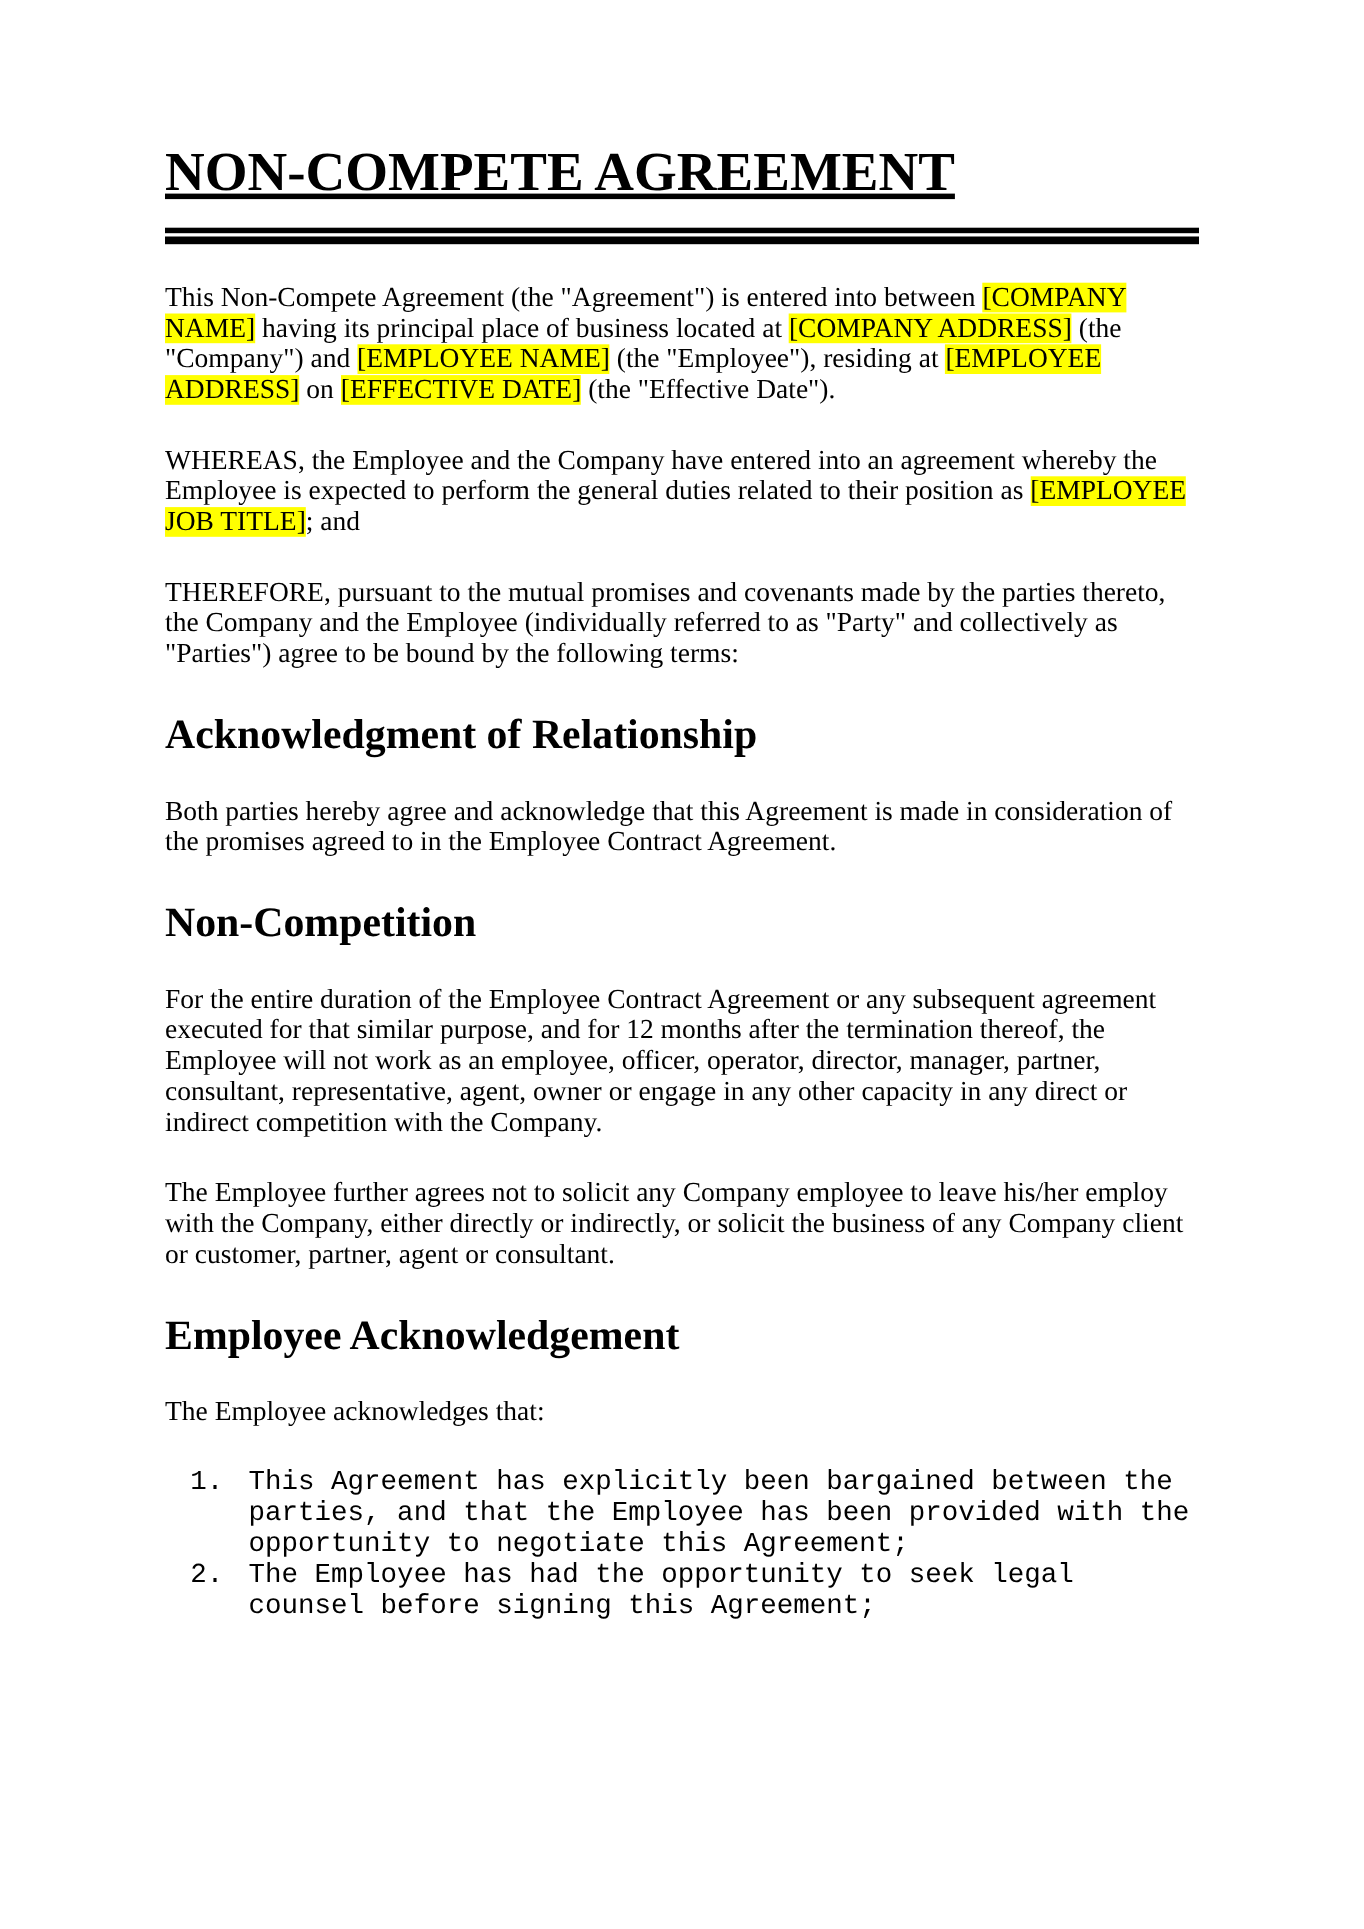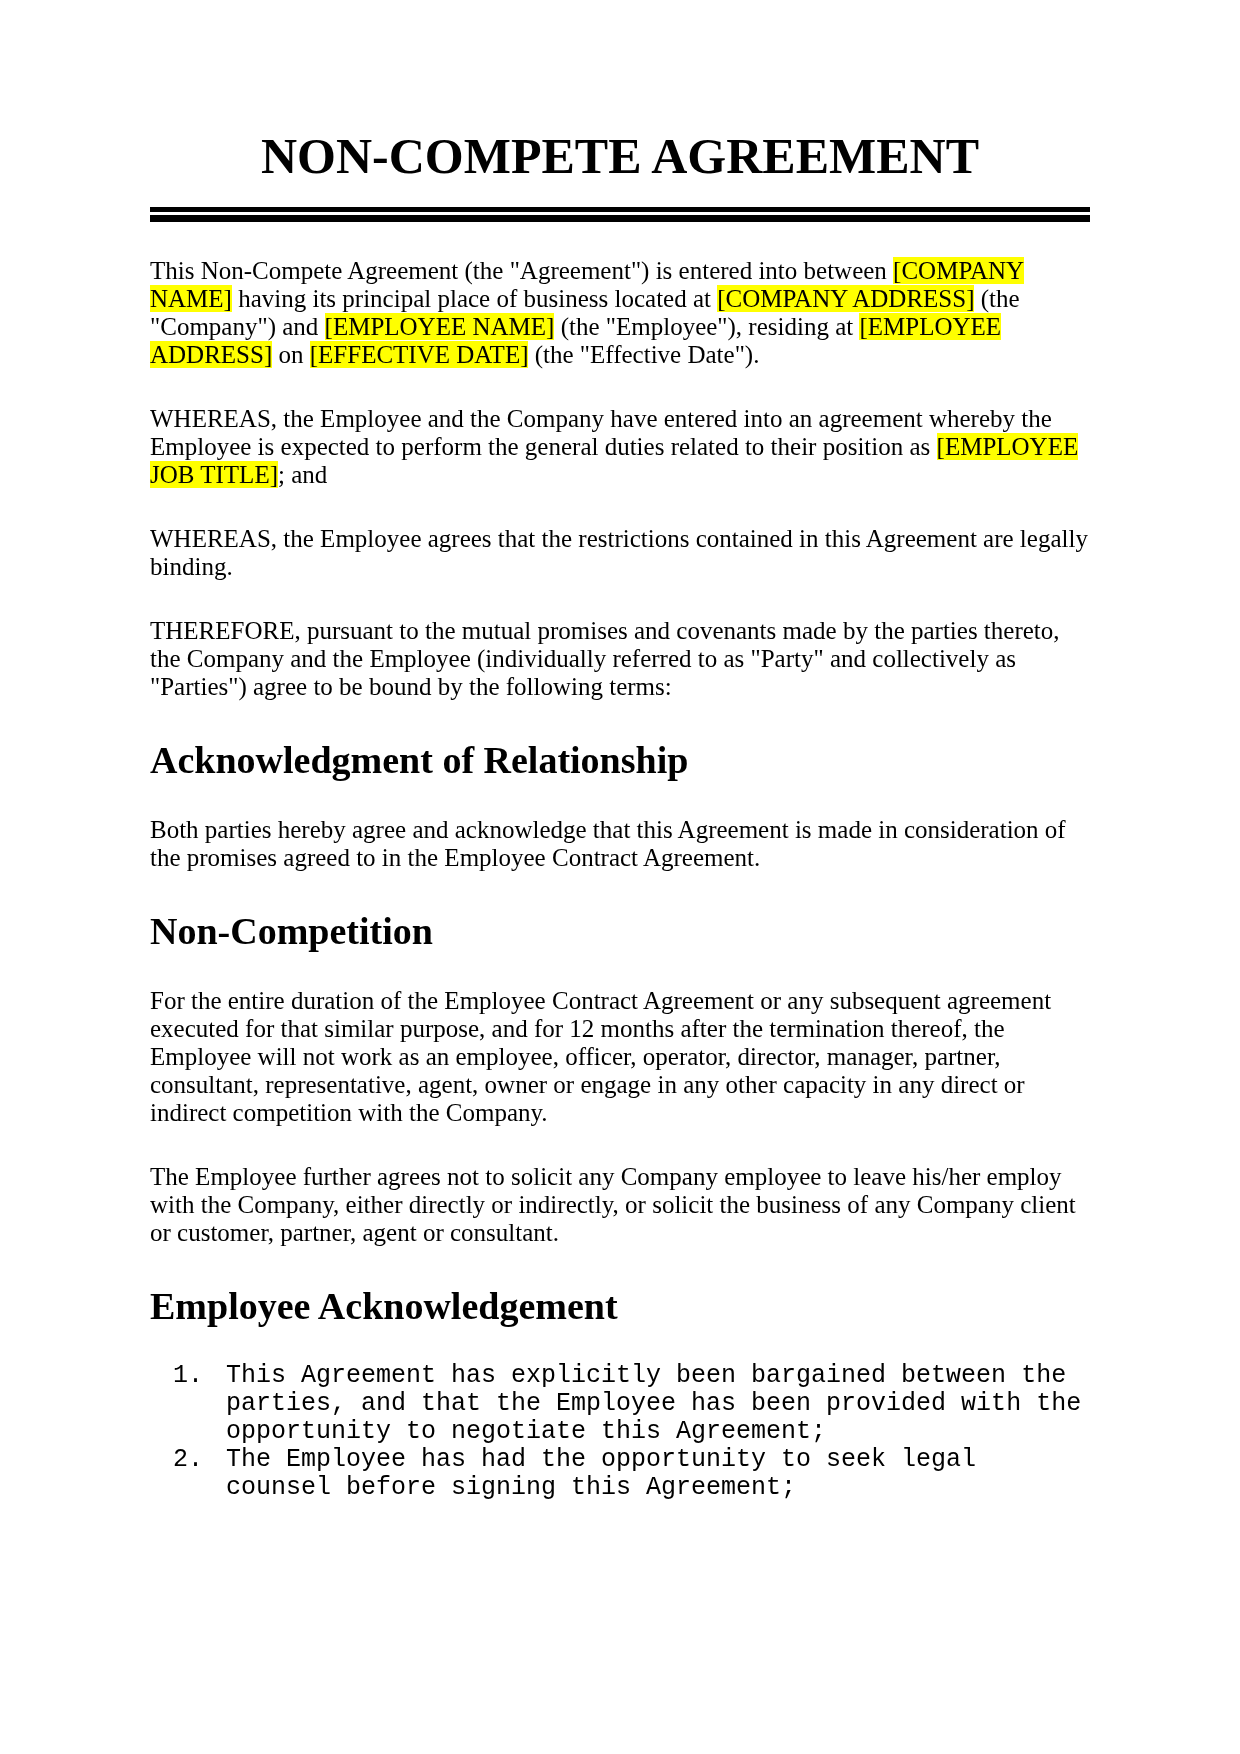--- a/index.html
+++ b/index.html
@@ -17,23 +17,23 @@
     color:var(--text);
     font-family:"Liberation Serif","DejaVu Serif",serif;
     font-size:25px;
     line-height:28px;
     overflow:hidden;
   }
   h1.doc-title{
     font-size:50px;
     line-height:57px;
     font-weight:bold;
-    text-align:center;
     margin:0 0 22px 0;
     letter-spacing:0px;
+    text-decoration:underline;
   }
   .double-rule{
     height:3px;
     border-top:5px solid var(--text);
     border-bottom:7px solid var(--text);
     margin:0 0 35px 0;
   }
   #doc-body p{
     margin:0 0 36px 0;
   }
@@ -60,26 +60,26 @@
 <body>
 
 <div class="page">
   <header>
     <h1 class="doc-title">NON-COMPETE AGREEMENT</h1>
     <div class="double-rule"></div>
   </header>
   <main id="doc-body">
       <p><span>This Non-Compete Agreement (the "Agreement") is entered into between </span><span class="hl">[COMPANY NAME]</span><span> having its principal place of business located at </span><span class="hl">[COMPANY ADDRESS]</span><span> (the "Company") and </span><span class="hl">[EMPLOYEE NAME]</span><span> (the "Employee"), residing at </span><span class="hl">[EMPLOYEE ADDRESS]</span><span> on </span><span class="hl">[EFFECTIVE DATE]</span><span> (the "Effective Date").</span></p>
       <p><span>WHEREAS, the Employee and the Company have entered into an agreement whereby the Employee is expected to perform the general duties related to their position as </span><span class="hl">[EMPLOYEE JOB TITLE]</span><span>; and</span></p>
-      <p><span>WHEREAS, the Employee agrees that the restrictions contained in this Agreement are legally binding.</span></p>
       <p><span>THEREFORE, pursuant to the mutual promises and covenants made by the parties thereto, the Company and the Employee (individually referred to as "Party" and collectively as "Parties") agree to be bound by the following terms:</span></p>
       <h2>Acknowledgment of Relationship</h2>
       <p><span>Both parties hereby agree and acknowledge that this Agreement is made in consideration of the promises agreed to in the Employee Contract Agreement.</span></p>
       <h2>Non-Competition</h2>
       <p><span>For the entire duration of the Employee Contract Agreement or any subsequent agreement executed for that similar purpose, and for 12 months after the termination thereof, the Employee will not work as an employee, officer, operator, director, manager, partner, consultant, representative, agent, owner or engage in any other capacity in any direct or indirect competition with the Company.</span></p>
       <p><span>The Employee further agrees not to solicit any Company employee to leave his/her employ with the Company, either directly or indirectly, or solicit the business of any Company client or customer, partner, agent or consultant.</span></p>
       <h2>Employee Acknowledgement</h2>
+      <p><span>The Employee acknowledges that:</span></p>
       <ol>
         <li>This Agreement has explicitly been bargained between the parties, and that the Employee has been provided with the opportunity to negotiate this Agreement;</li>
         <li>The Employee has had the opportunity to seek legal counsel before signing this Agreement;</li>
       </ol>
     </main>
 </div>
 
 </body></html>

